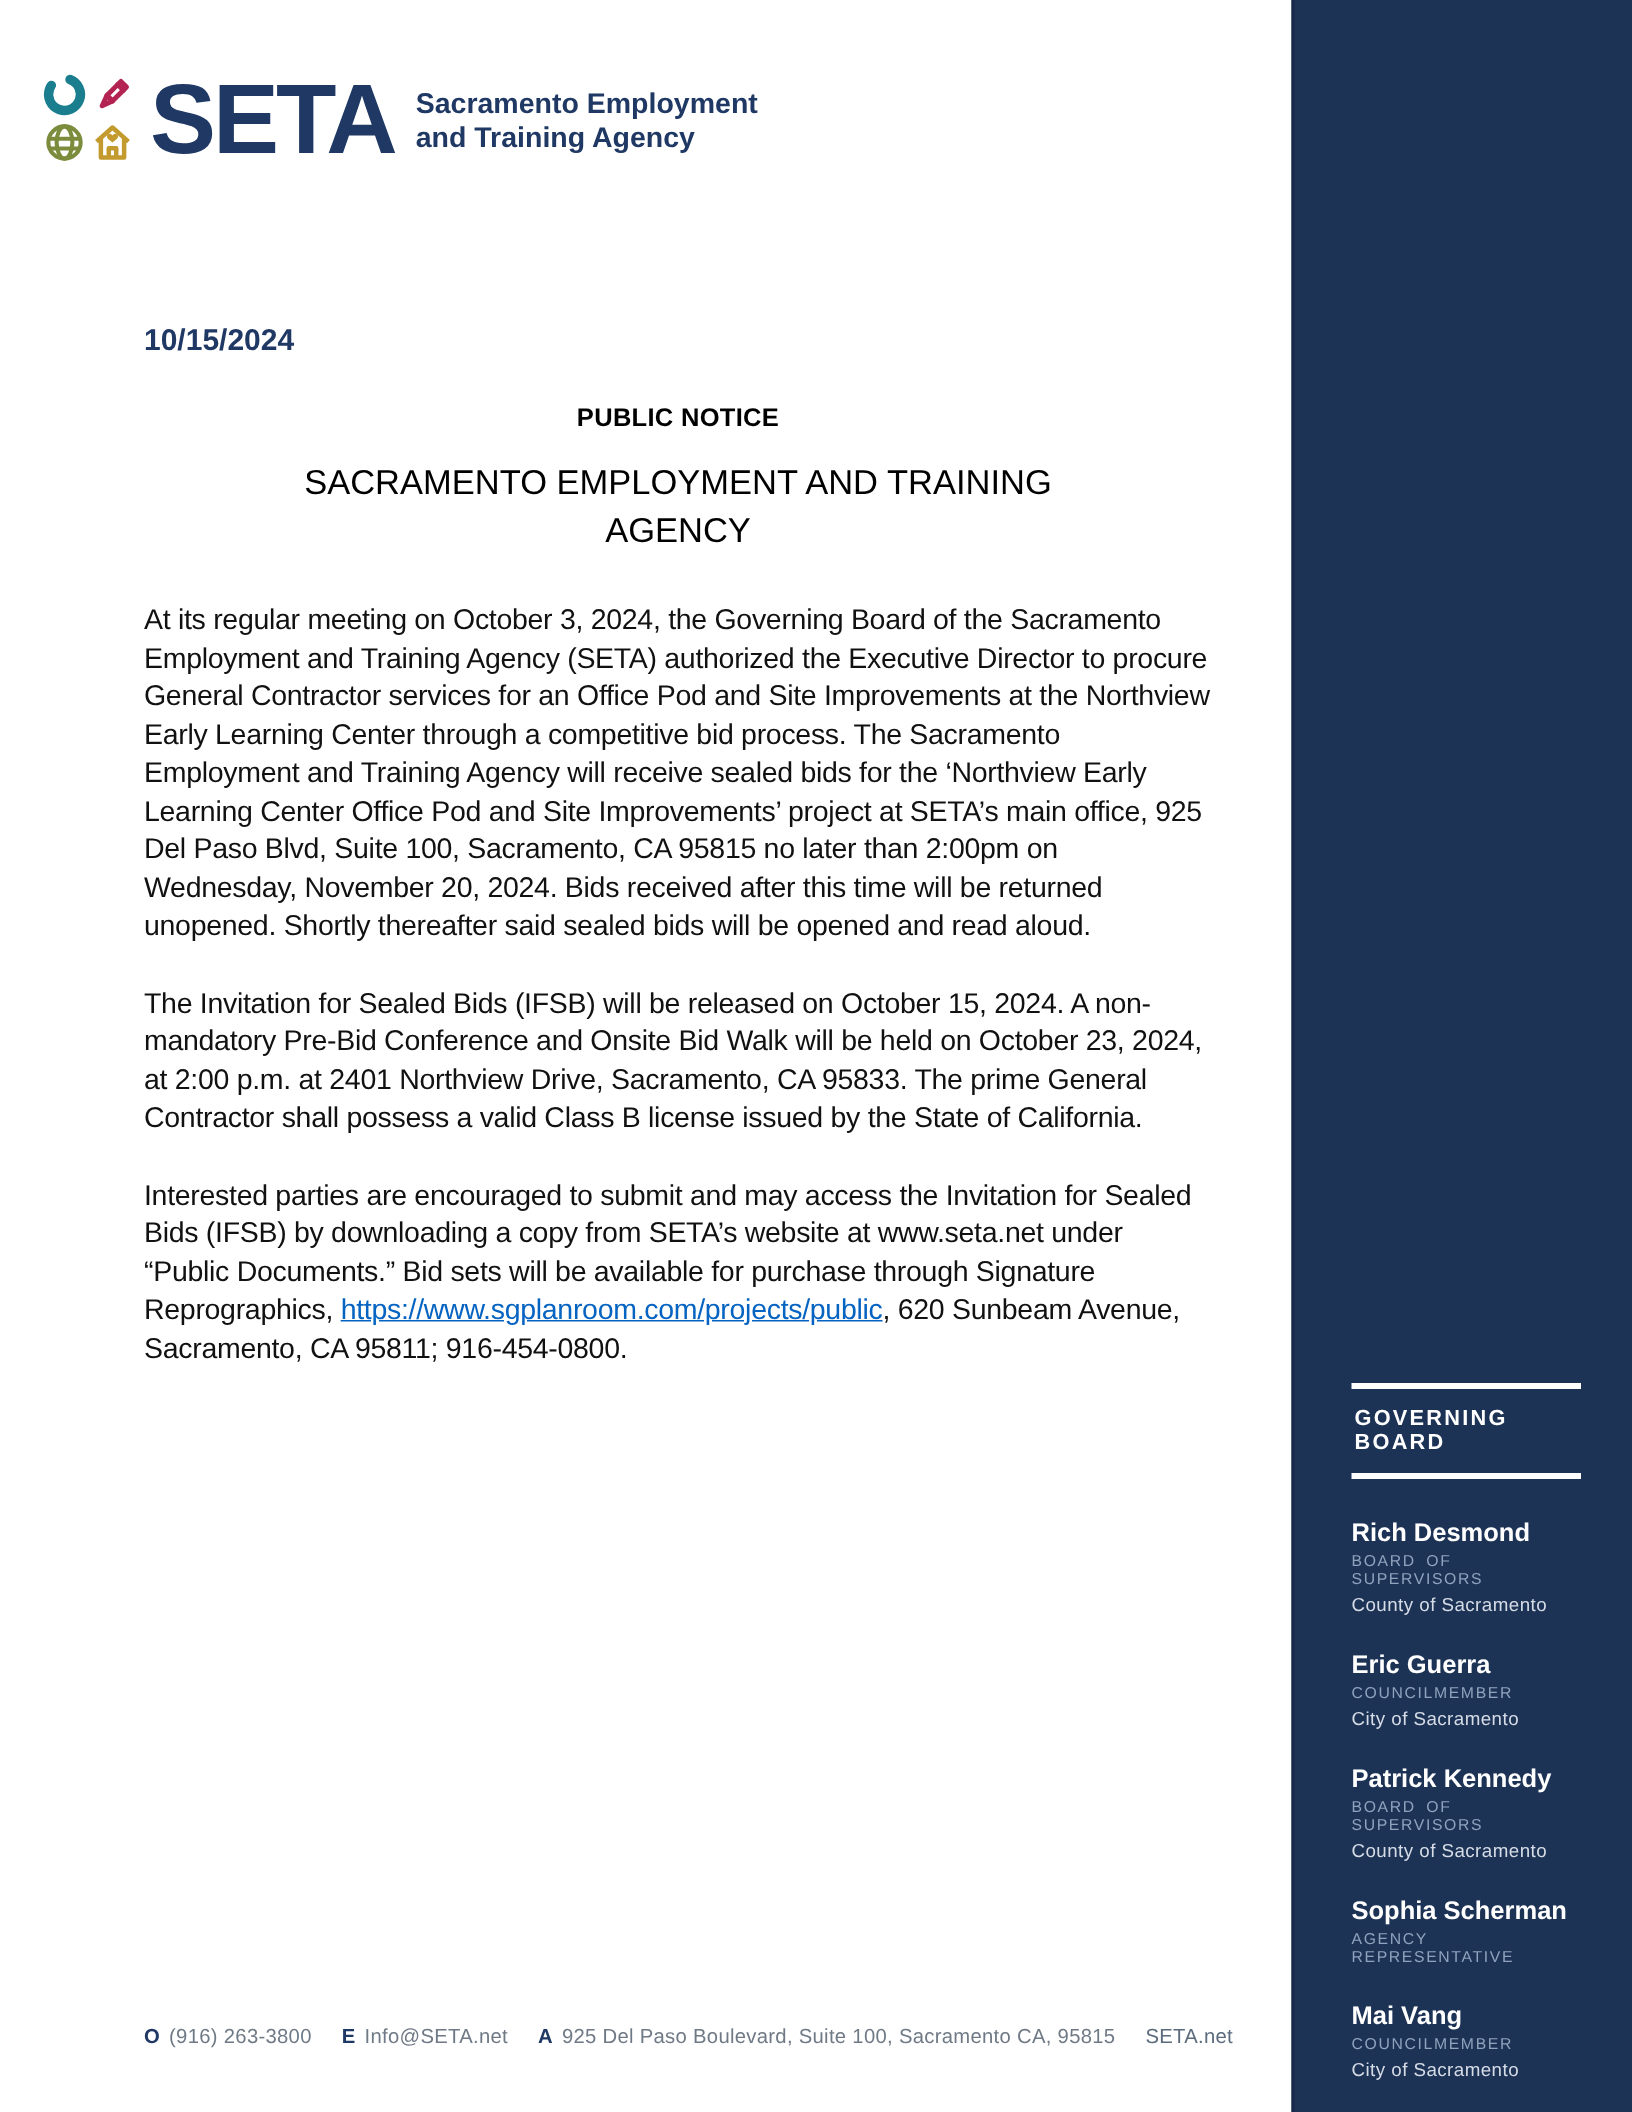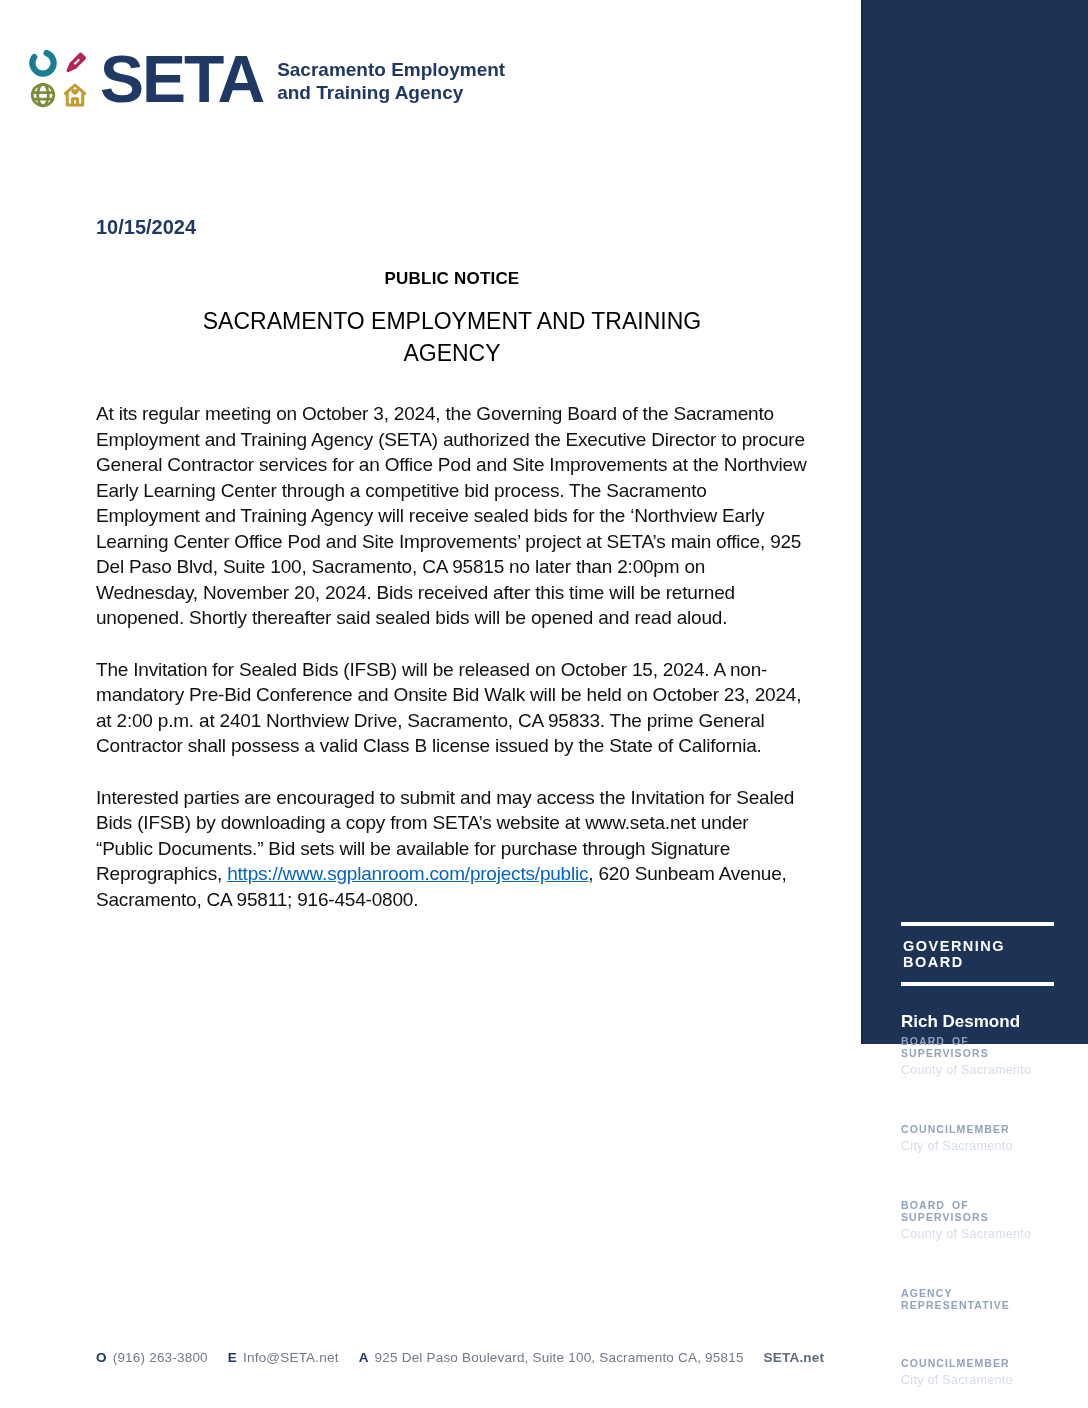--- a/index.html
+++ b/index.html
@@ -96,29 +96,29 @@
     letter-spacing: 0.2px;
     white-space: nowrap;
   }
   .page-footer .flabel {
     font-weight: 700;
     color: #1f3864;
     margin-right: 6px;
   }
   .page-footer .fval { margin-right: 20px; }
   .page-footer .fsite {
-    font-weight: 700;
+    font-weight: 400;
     color: #5b6b7d;
   }
 
   
   .sidebar {
     position: absolute;
     top: 0; right: 0;
-    width: 227px; height: 1044px;
+    width: 227px; height: 1408px;
     background: #1d3356;
     border-left: 2px solid #16294a;
   }
   .board-wrap {
     position: absolute;
     top: 922px;
     left: 38px;
     right: 34px;
     color: #ffffff;
   }
@@ -138,21 +138,21 @@
   .member-list { margin-top: 26px; margin-left: 0; }
   .member { margin-bottom: 23px; }
   .member-name {
     font-size: 17px;
     font-weight: 700;
     color: #ffffff;
     margin-bottom: 3px;
   }
   .member-title {
     font-size: 10.5px;
-    font-weight: 700;
+    font-weight: 400;
     letter-spacing: 1.1px;
     word-spacing: 3px;
     color: #8fa3bd;
     margin-bottom: 4px;
   }
   .member-org {
     font-size: 12.5px;
     color: #d6dce6;
     letter-spacing: 0.3px;
   }

